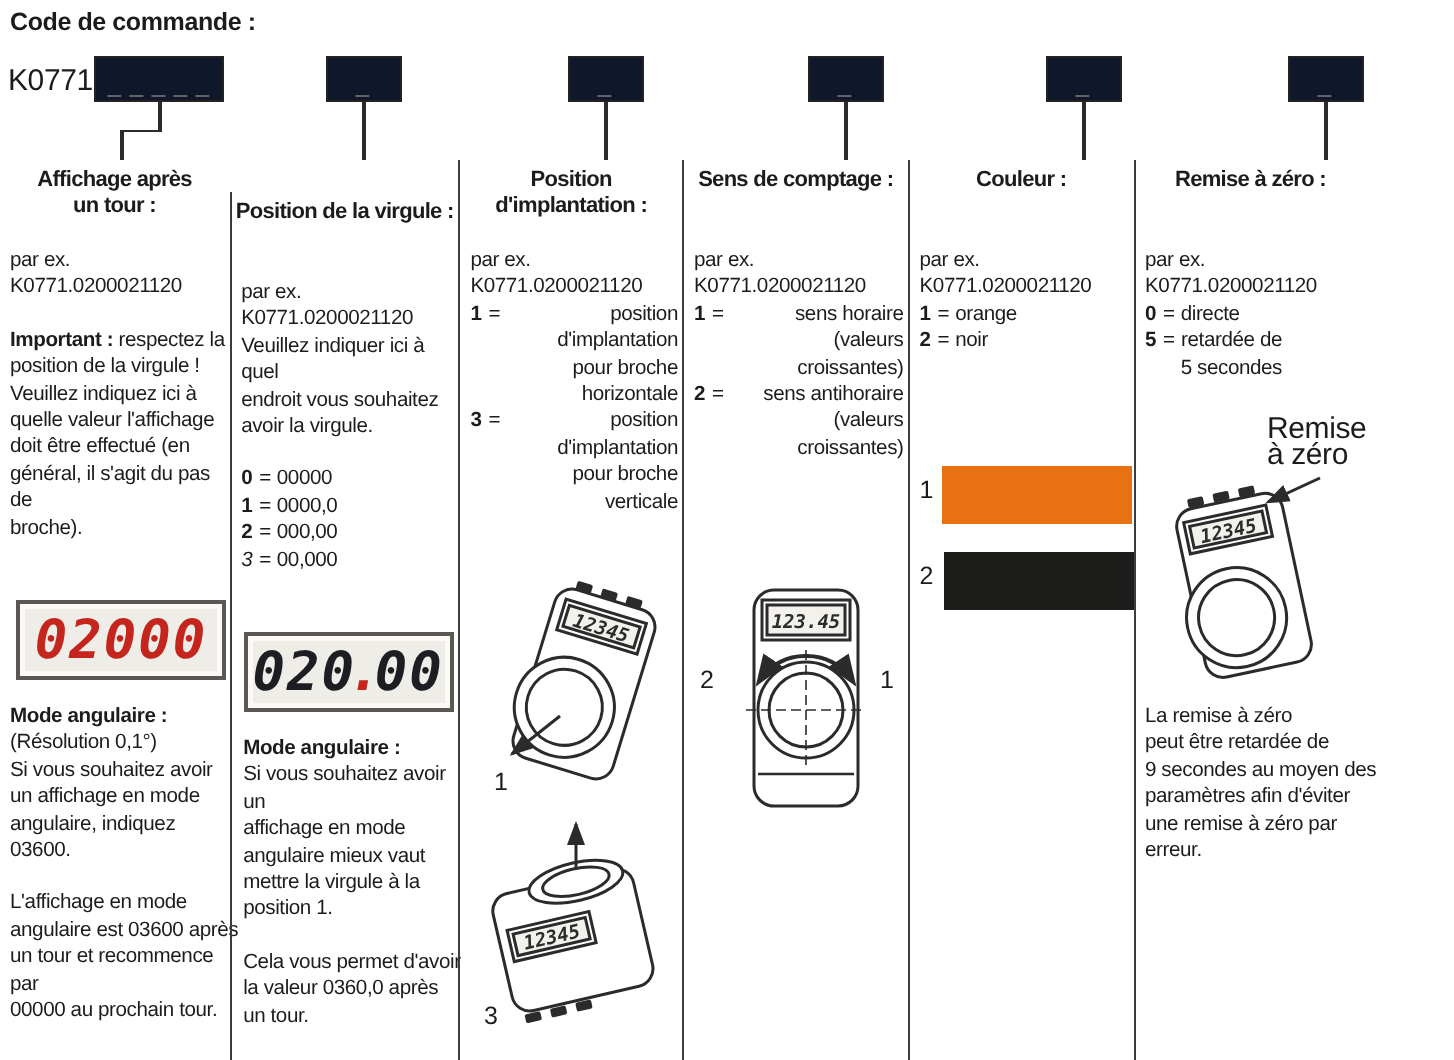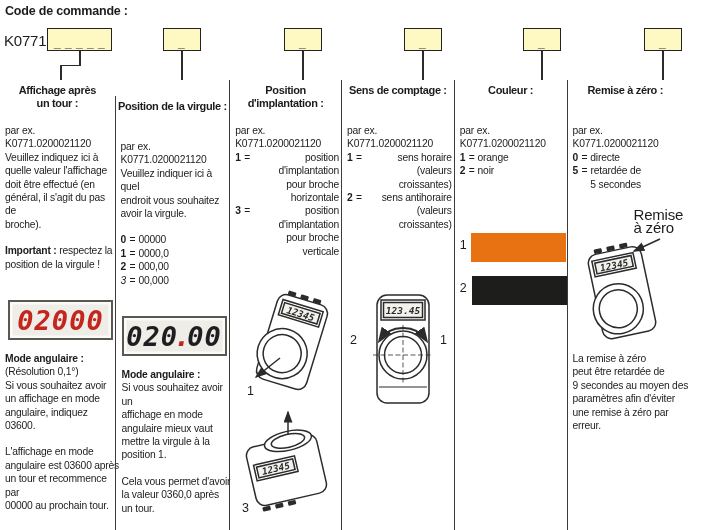--- a/index.html
+++ b/index.html
@@ -6,21 +6,21 @@
   html,body { background:#fff; }
   .page {
     position:relative; width:727px; height:530px; background:#ffffff;
     font-family:"Liberation Sans", sans-serif; color:#1c1c1c; overflow:hidden;border-radius:16px;
   }
   
   .doc-title { position:absolute; left:5px; top:4px; font-size:12.5px; font-weight:bold; letter-spacing:-0.2px; }
   .code-prefix { position:absolute; left:4px; top:32px; font-size:15px; letter-spacing:-0.2px; }
   .code-box { position:absolute; top:28px; height:23px; border:1.7px solid #232323;
     display:flex; align-items:flex-end; justify-content:center; color:#7a7a7a;
-    font-size:12px; letter-spacing:1.5px; padding-bottom:1px; background:#fef9c3; }
+    font-size:12px; letter-spacing:1.5px; padding-bottom:1px; background:#0f172a; }
   .code-box.main { left:47px; width:65px; letter-spacing:0.5px; }
   .bx2 { left:163px; width:38px; } .bx3 { left:284px; width:38px; }
   .bx4 { left:404px; width:38px; } .bx5 { left:523px; width:38px; } .bx6 { left:644px; width:38px; }
   .conn { position:absolute; background:#2b2b2b; }
   
   .cols { position:absolute; left:0; top:80px; width:683px; height:450px; display:flex; }
   .col { position:relative; height:100%; }
   .col + .col { border-left:1.8px solid #3c3c3c; }
   .c1{width:122px;} .c2{width:122px;margin-top:16px;} .c3{width:119px;} .c4{width:120px;} .c5{width:120px;} .c6{width:124px;}
   .col-header { height:44px; padding-top:4px; text-align:center; font-weight:bold;
@@ -90,27 +90,27 @@
   <div class="conn" style="left:662px;top:51px;width:1.7px;height:29px;"></div>
 
   <div class="cols">
 
     <div class="col c1">
       <div class="col-header">Affichage après
 un tour :</div>
       <div class="col-body">
         <div class="p">par ex.</div>
         <div class="p">K0771.0200021120</div>
+        <div class="p gap"><span class="b">Important :</span><span class="p"> respectez la
+position de la virgule !</span></div>
         <div class="p">Veuillez indiquez ici à
 quelle valeur l'affichage
 doit être effectué (en
 général, il s'agit du pas de
 broche).</div>
-        <div class="p gap"><span class="b">Important :</span><span class="p"> respectez la
-position de la virgule !</span></div>
       </div>
       <div class="seg-display" style="left:8px;">
         <span class="seg-text seg-red">02000</span>
       </div>
       <div class="abs-block" style="left:5px;top:272px;width:115px;">
         <div class="b p">Mode angulaire :</div>
         <div class="p">(Résolution  0,1°)</div>
         <div class="p">Si vous souhaitez avoir
 un affichage en mode
 angulaire, indiquez 03600.</div>

